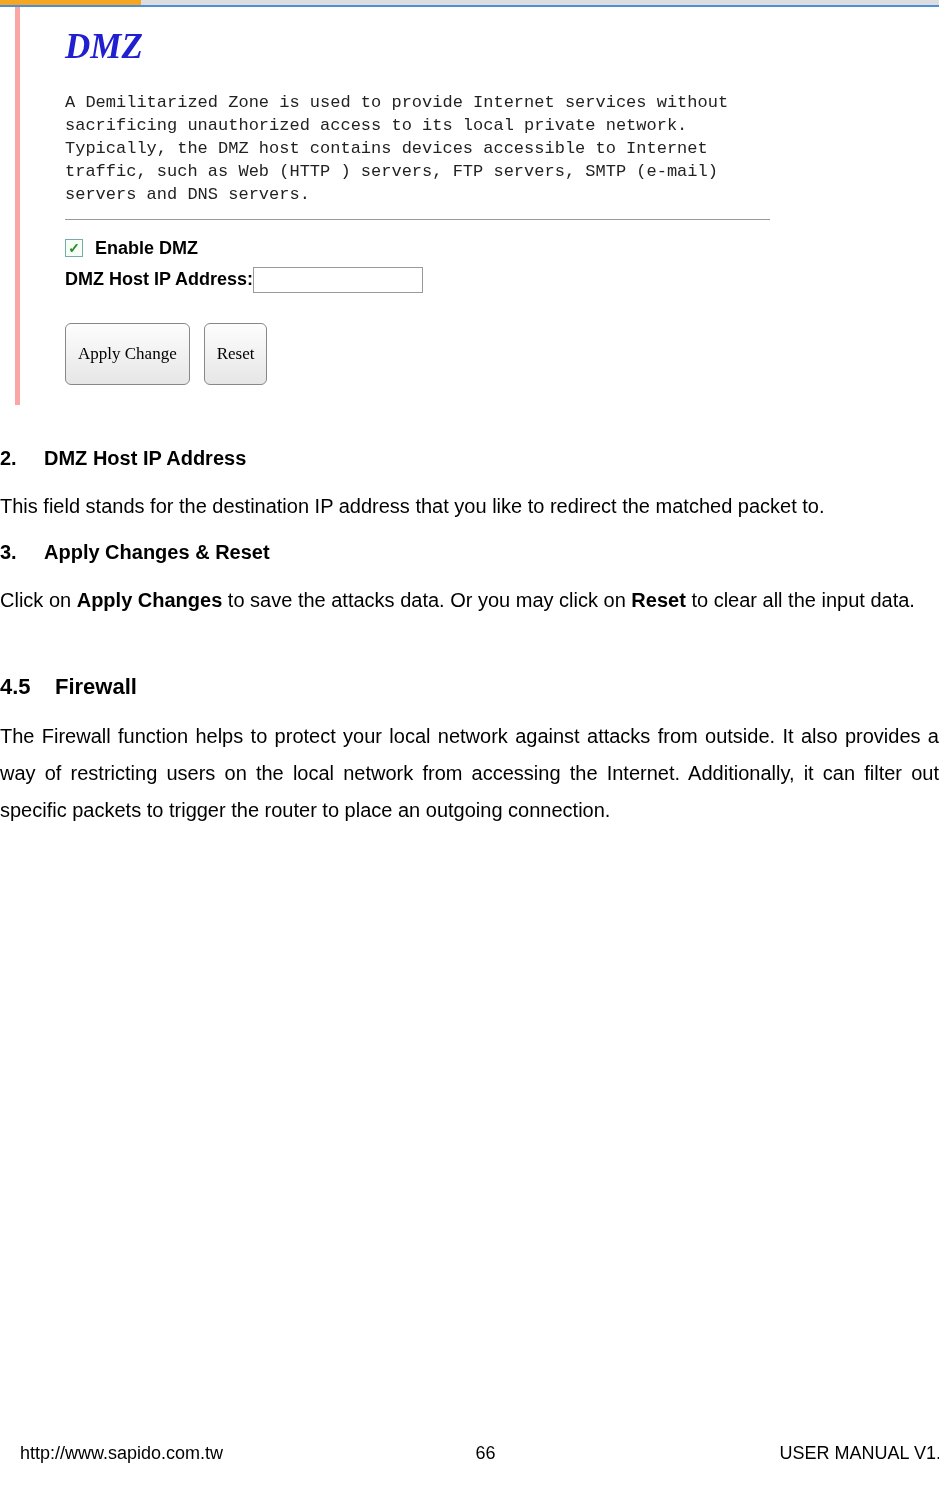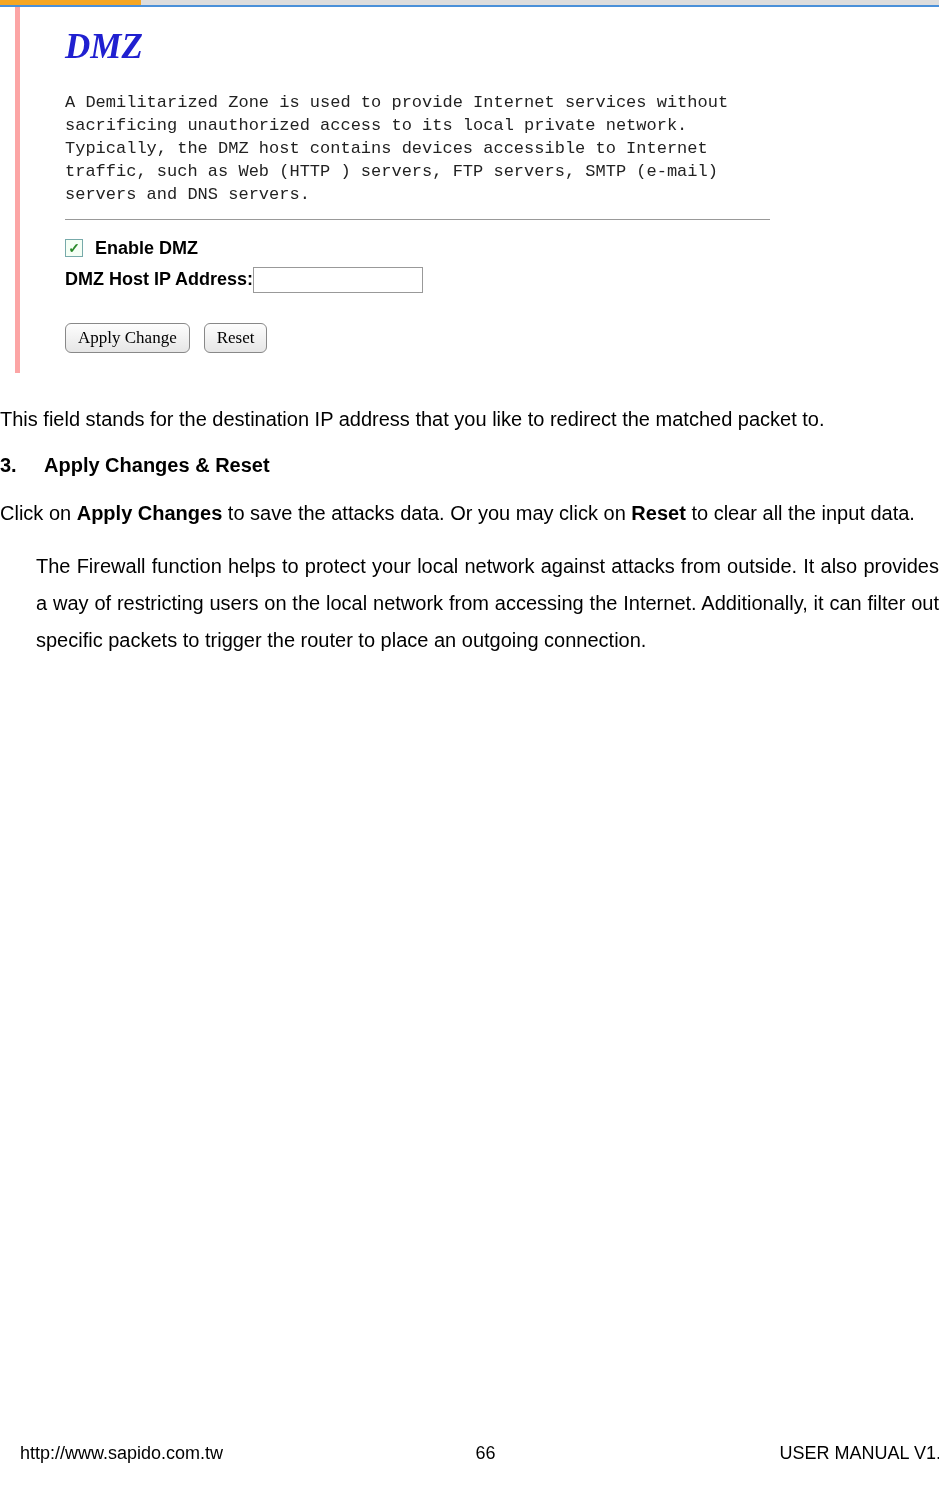--- a/index.html
+++ b/index.html
@@ -79,21 +79,21 @@
       height: 26px;
       border: 1px solid #999;
       padding: 2px 4px;
       font-size: 14px;
       background: #fff;
     }
     .btn-row { display: flex; gap: 14px; }
     .btn {
       font-family: "Times New Roman", serif;
       font-size: 17px;
-      padding: 4px 12px;
+      padding: 20px 12px;
       border: 1px solid #888;
       border-radius: 6px;
       background: linear-gradient(#fdfdfd, #e6e6e6);
       cursor: pointer;
     }
     .doc-body {
       padding: 28px 0 0 0;
       font-size: 20px;
     }
     .num-heading {
@@ -112,21 +112,20 @@
     .section-heading {
       font-weight: bold;
       font-size: 22px;
       margin: 55px 0 18px 0;
     }
     .section-heading .snum { display: inline-block; width: 55px; }
     .justify {
       text-align: justify;
       font-size: 20px;
       line-height: 1.85;
-      padding-left: 36px;
     }
     .footer {
       position: absolute;
       bottom: 22px;
       left: 16px;
       width: 939px;
       display: flex;
       justify-content: space-between;
       font-family: Verdana, Geneva, sans-serif;
       font-size: 18px;
@@ -153,29 +152,35 @@
   </div>
   <div class="btn-row">
     <button class="btn">Apply Change</button>
     <button class="btn">Reset</button>
   </div>
 </div>
 
 <div class="doc-body">
 
 
+  <div class="num-heading">
+    <span class="num">2.</span><span>DMZ Host IP Address</span>
+  </div>
   <p class="body-para">This field stands for the destination IP address that you like to redirect the matched packet to.</p>
 
   <div class="num-heading">
     <span class="num">3.</span><span>Apply Changes &amp; Reset</span>
   </div>
   <p class="body-para">
     <span>Click on </span><span class="b">Apply Changes</span><span> to save the attacks data. Or you may click on </span><span class="b">Reset</span><span> to clear all the input data.</span>
   </p>
 
+  <div class="section-heading">
+    <span class="snum">4.5</span><span>Firewall</span>
+  </div>
   <p class="justify">The Firewall function helps to protect your local network against attacks from outside. It also provides a way of restricting users on the local network from accessing the Internet. Additionally, it can filter out specific packets to trigger the router to place an outgoing connection.</p>
 
 </div>
 
 <div class="footer">
   <span>http://www.sapido.com.tw</span>
   <span class="page">66</span>
   <span>USER MANUAL V1.0</span>
 </div>
 

